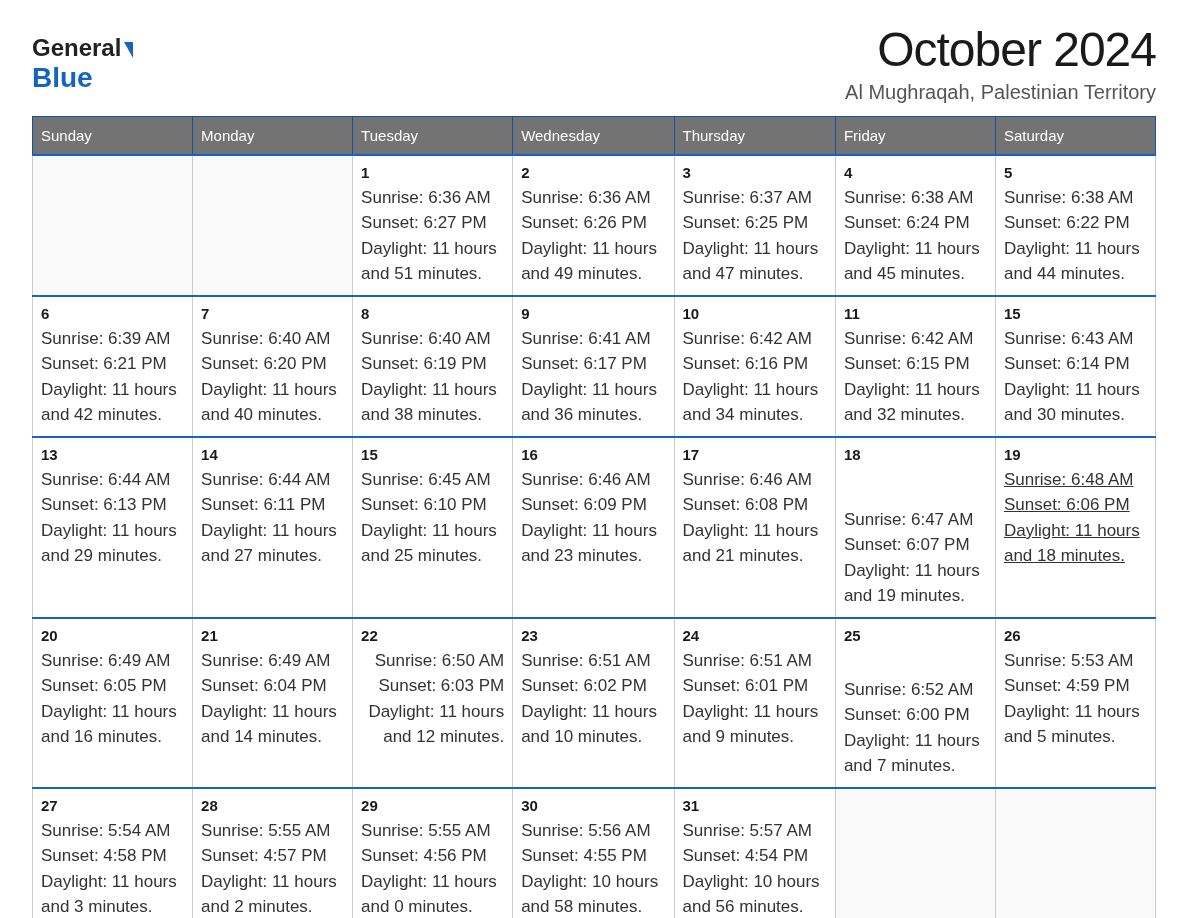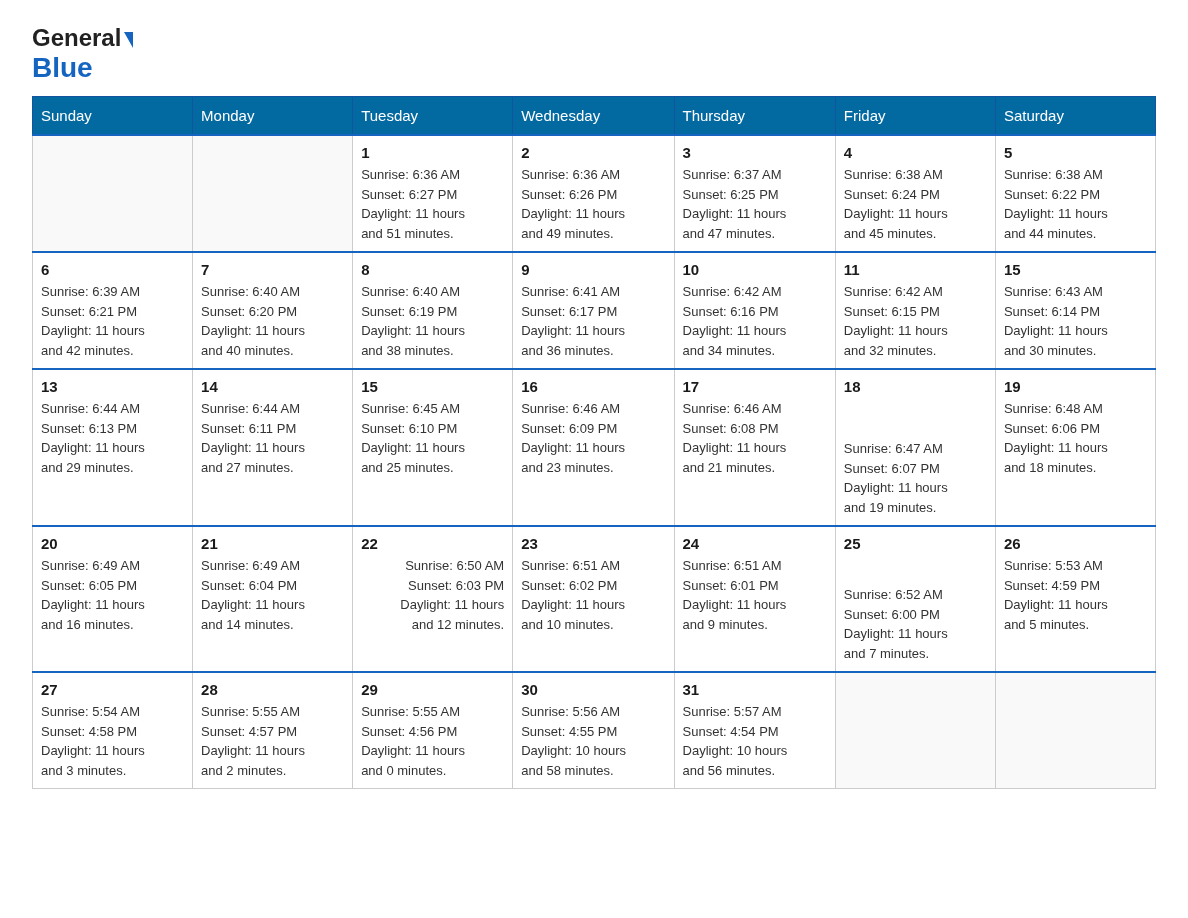--- a/index.html
+++ b/index.html
@@ -34,21 +34,21 @@
       font-size: 20px;
       color: #555;
       margin-top: 4px;
     }
     .calendar {
       width: 100%;
       border-collapse: collapse;
       margin-top: 8px;
     }
     .calendar thead tr th {
-      background: #0369a1;
+      background: #737373;
       color: #fff;
       font-size: 15px;
       font-weight: normal;
       padding: 10px 8px;
       text-align: left;
       border: 1px solid #1254a0;
     }
     .calendar tbody tr td {
       vertical-align: top;
       padding: 8px 8px;
@@ -62,21 +62,21 @@
       border-top: 2px solid #1565c0;
     }
     .day-number {
       font-size: 15px;
       font-weight: bold;
       color: #1a1a1a;
       margin-bottom: 4px;
       display: block;
     }
     .day-info {
-      font-size: 13px;
+      font-size: 17px;
       color: #333;
       line-height: 1.5;
     }
     .empty-cell {
       background: #f9f9f9;
     }
     .logo-row {
       display: flex;
       align-items: center;
     }
@@ -109,20 +109,24 @@
 <div class="header">
   <div class="logo">
     <div class="logo-row">
       <span class="logo-text-general">General</span>
       <span class="logo-arrow"></span>
     </div>
     <div>
       <span class="logo-text-blue">Blue</span>
     </div>
   </div>
+  <div class="title-block">
+    <div class="title-month">October 2024</div>
+    <div class="title-location">Al Mughraqah, Palestinian Territory</div>
+  </div>
 </div>
 
 <table class="calendar">
   <thead>
     <tr id="header-row">
         <th>Sunday</th>
         <th>Monday</th>
         <th>Tuesday</th>
         <th>Wednesday</th>
         <th>Thursday</th>
@@ -259,21 +263,21 @@
         </td>
         <td>
           <span class="day-number">18</span>
           <div class="day-info" style="white-space: pre-line; margin-top: 44px;">Sunrise: 6:47 AM
 Sunset: 6:07 PM
 Daylight: 11 hours
 and 19 minutes.</div>
         </td>
         <td>
           <span class="day-number">19</span>
-          <div class="day-info" style="white-space: pre-line;">Sunrise: 6:48 AM
+          <div class="day-info" style="white-space: pre-line; text-decoration: underline;">Sunrise: 6:48 AM
 Sunset: 6:06 PM
 Daylight: 11 hours
 and 18 minutes.</div>
         </td>
       </tr>
       <tr>
         <td>
           <span class="day-number">20</span>
           <div class="day-info" style="white-space: pre-line;">Sunrise: 6:49 AM
 Sunset: 6:05 PM

